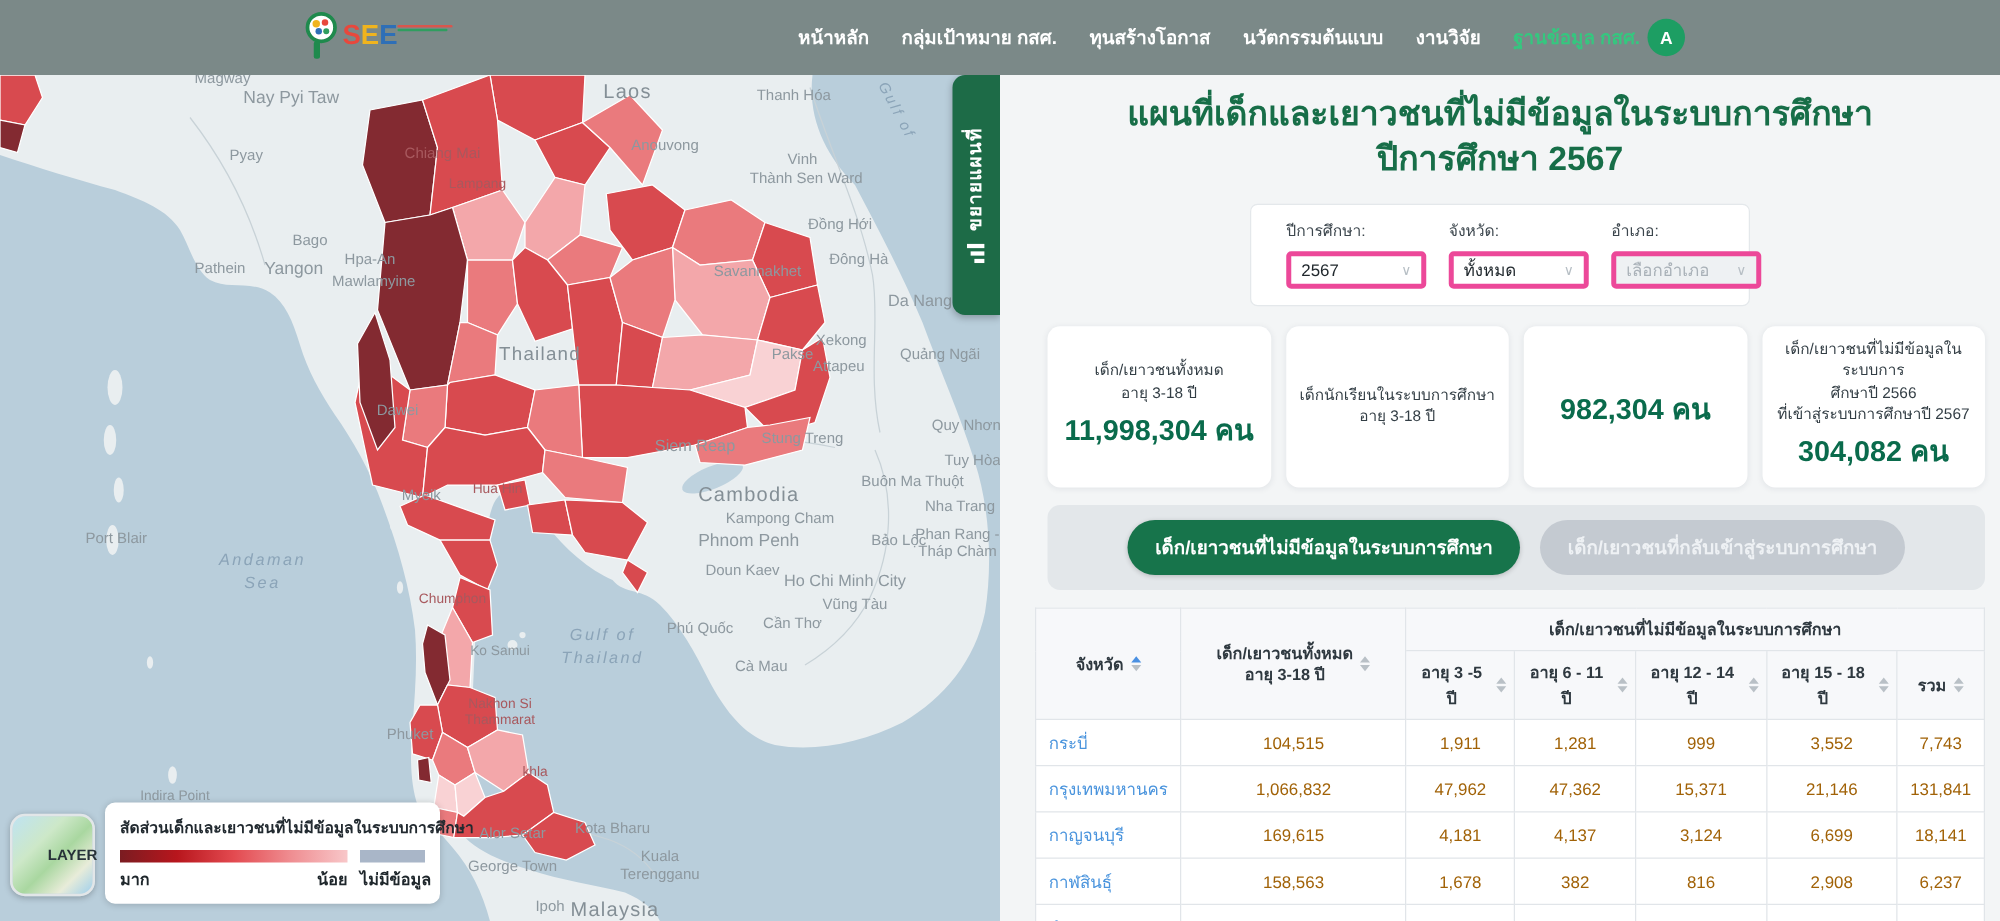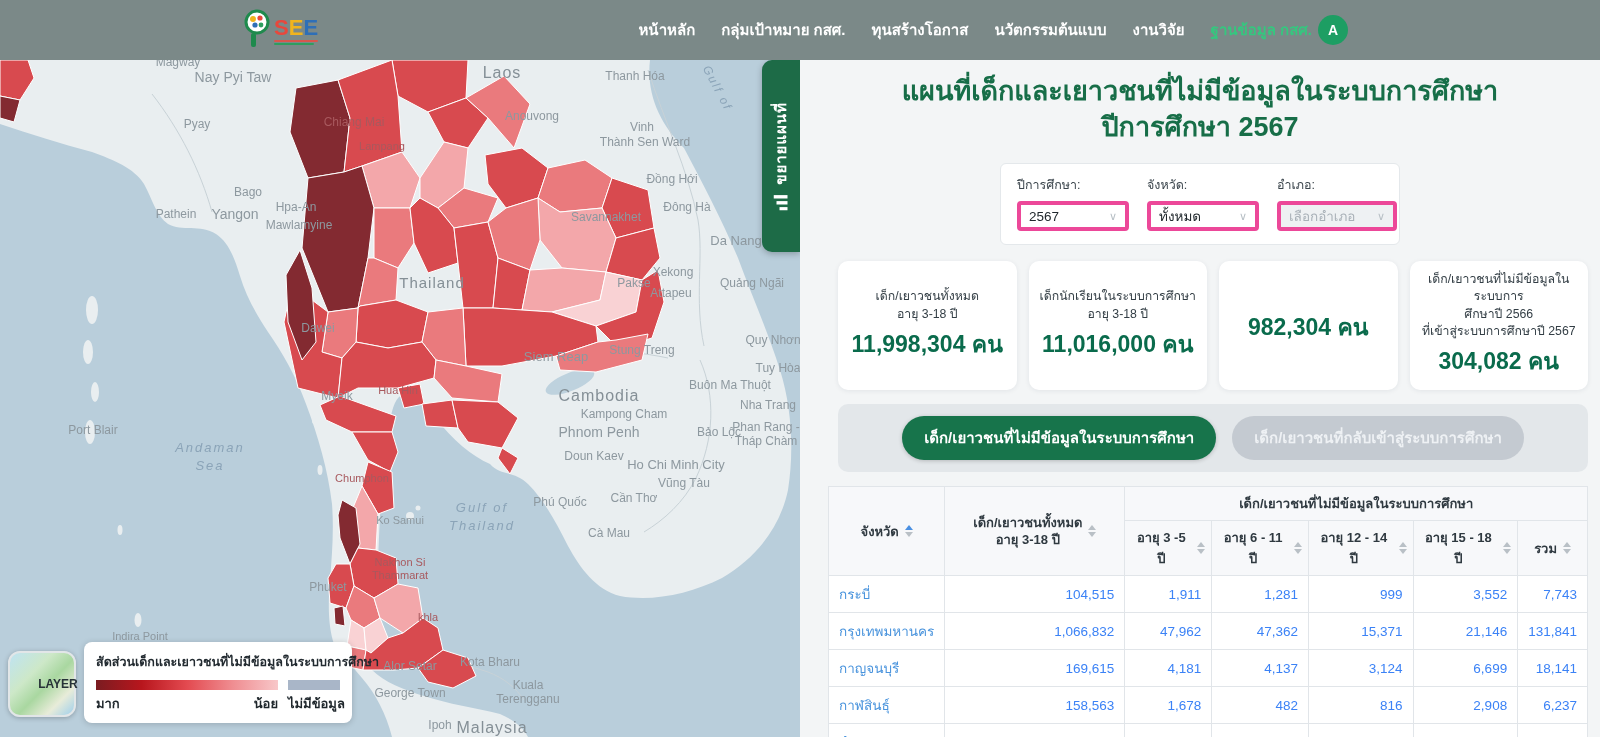--- a/index.html
+++ b/index.html
@@ -4,21 +4,21 @@
 <style>
   * { margin:0; padding:0; box-sizing:border-box; }
   html,body { width:1600px; height:737px; overflow:hidden; }
   body { font-family:"Liberation Sans","DejaVu Sans",sans-serif; background:#f3f5f6; }
   .page { width:1600px; height:737px; display:flex; flex-direction:column; overflow:hidden; }
 
   
   header.nav { height:60px; background:#7b8988; display:flex; align-items:center; padding-left:238px; padding-right:252px; flex:0 0 60px; position:relative; z-index:30; }
   .logo { display:flex; align-items:flex-start; gap:2px; cursor:pointer; }
   .logo svg { display:block; }
-  .logo-text { display:flex; flex-direction:column; margin-top:10px; }
+  .logo-text { display:flex; flex-direction:row; margin-top:10px; }
   .logo-letters { font-weight:800; font-size:22px; line-height:20px; letter-spacing:0; }
   .logo-letters .ls1{ color:#e8483c; } .logo-letters .ls2{ color:#f0b41e; } .logo-letters .ls3{ color:#2e6fb7; }
   .logo-sub { margin-top:2px; }
   .logo-sub i { display:block; height:2px; border-radius:1px; margin-bottom:1px; }
   .logo-sub .r { width:44px; background:#d8564d; }
   .logo-sub .g { width:40px; background:#2f9e5f; }
   nav.menu { margin-left:auto; display:flex; align-items:center; gap:26px; }
   .nav-link { color:#ffffff; font-size:15px; font-weight:700; text-decoration:none; white-space:nowrap; cursor:pointer; }
   .nav-link.active { color:#35c77f; }
   .avatar { width:30px; height:30px; border-radius:50%; background:#1d9e63; color:#fff; font-weight:800; font-size:14px; display:flex; align-items:center; justify-content:center; margin-left:6px; cursor:pointer; }
@@ -55,21 +55,21 @@
   .legend-row { display:flex; align-items:flex-start; gap:10px; }
   .lg-col { flex:1; }
   .lg-grad { height:10px; width:100%; }
   .lg-minmax { display:flex; justify-content:space-between; font-size:13px; font-weight:700; color:#1e262b; margin-top:3px; }
   .lg-nd { width:52px; }
   .lg-nd-swatch { height:10px; width:100%; }
   .lg-nd-label { font-size:13px; font-weight:700; color:#1e262b; margin-top:3px; white-space:nowrap; }
 
   
   h1.page-title { text-align:center; color:#176e48; font-size:27px; line-height:1.32; font-weight:800; margin:14px 18px 0 18px; }
-  .filter-card { width:400px; margin:18px auto 0 auto; background:#fff; border:1px solid #e4e8eb; border-radius:6px; padding:11px 16px 13px 16px; display:flex; gap:18px; }
+  .filter-card { width:400px; margin:18px auto 0 auto; background:#fff; border:1px solid #e4e8eb; border-radius:6px; padding:11px 16px 13px 28px; display:flex; gap:18px; }
   .f-group { display:flex; flex-direction:column; }
   .f-label { font-size:12.5px; color:#3c464d; margin-bottom:6px; }
   .f-select { width:112px; height:30px; border:4px solid #ec4899; border-radius:4px; background:#fff; display:flex; align-items:center; justify-content:space-between; padding:0 8px; font-size:13.5px; color:#20282d; cursor:pointer; }
   .f-select .chev { color:#b7bfc5; font-size:11px; }
   .f-select.disabled { background:#eef1f3; color:#a9b1b8; cursor:default; width:120px; }
 
   .stats { display:flex; gap:12px; margin:16px 12px 0 38px; }
   .stat-card { flex:1; background:#fff; border-radius:10px; box-shadow:0 1px 5px rgba(20,40,60,.08); padding:10px 6px 11px 6px; text-align:center; display:flex; flex-direction:column; justify-content:center; }
   .stat-label { font-size:12.3px; color:#333e45; line-height:1.4; }
   .stat-value { font-size:23px; font-weight:800; color:#0a6b4c; margin-top:3px; white-space:nowrap; }
@@ -86,21 +86,21 @@
   .th-prov { width:102px; }
   .th-total { width:180px; }
   .th-inner { display:flex; align-items:center; justify-content:center; gap:6px; }
   .th-lines { line-height:1.35; }
   .sort { display:inline-flex; flex-direction:column; gap:2px; cursor:pointer; }
   .sort i { width:0; height:0; border-left:4px solid transparent; border-right:4px solid transparent; }
   .sort .up { border-bottom:5px solid #b9c0c6; }
   .sort .dn { border-top:5px solid #b9c0c6; }
   .sort.asc .up { border-bottom-color:#4a90e2; }
   td.prov { color:#4a94dd; text-align:left; padding:7px 10px; cursor:pointer; white-space:nowrap; }
-  td.num { text-align:right; padding:7px 10px; color:#3b82f6; }
+  td.num { text-align:center; padding:7px 10px; color:#a16207; }
 </style>
 </head>
 <body>
 
 <div class="page">
 
   <header class="nav">
     <div class="logo">
       <svg width="34" height="44" viewBox="0 0 34 44">
         <circle cx="19" cy="14" r="11" fill="#ffffff" stroke="#1f8a4d" stroke-width="3"></circle>
@@ -351,21 +351,20 @@
           </div>
         </div>
 
       <div class="stats" id="stats">
           <div class="stat-card">
             <div class="stat-label">เด็ก/เยาวชนทั้งหมด<br>อายุ 3-18 ปี</div>
             <div class="stat-value">11,998,304 คน</div>
           </div>
           <div class="stat-card">
             <div class="stat-label">เด็กนักเรียนในระบบการศึกษา<br>อายุ 3-18 ปี</div>
-            <div class="stat-value">11,016,000 คน</div>
           </div>
           <div class="stat-card">
             <div class="stat-value">982,304 คน</div>
           </div>
           <div class="stat-card">
             <div class="stat-label">เด็ก/เยาวชนที่ไม่มีข้อมูลในระบบการ<br>ศึกษาปี 2566<br>ที่เข้าสู่ระบบการศึกษาปี 2567</div>
             <div class="stat-value">304,082 คน</div>
           </div>
         </div>
 
@@ -471,21 +470,21 @@
                 <td class="num">4,181</td>
                 <td class="num">4,137</td>
                 <td class="num">3,124</td>
                 <td class="num">6,699</td>
                 <td class="num">18,141</td>
               </tr>
               <tr>
                 <td class="prov">กาฬสินธุ์</td>
                 <td class="num">158,563</td>
                 <td class="num">1,678</td>
-                <td class="num">482</td>
+                <td class="num">382</td>
                 <td class="num">816</td>
                 <td class="num">2,908</td>
                 <td class="num">6,237</td>
               </tr>
               <tr>
                 <td class="prov">กำแพงเพชร</td>
                 <td class="num">111,001</td>
                 <td class="num">1,910</td>
                 <td class="num">902</td>
                 <td class="num">899</td>

